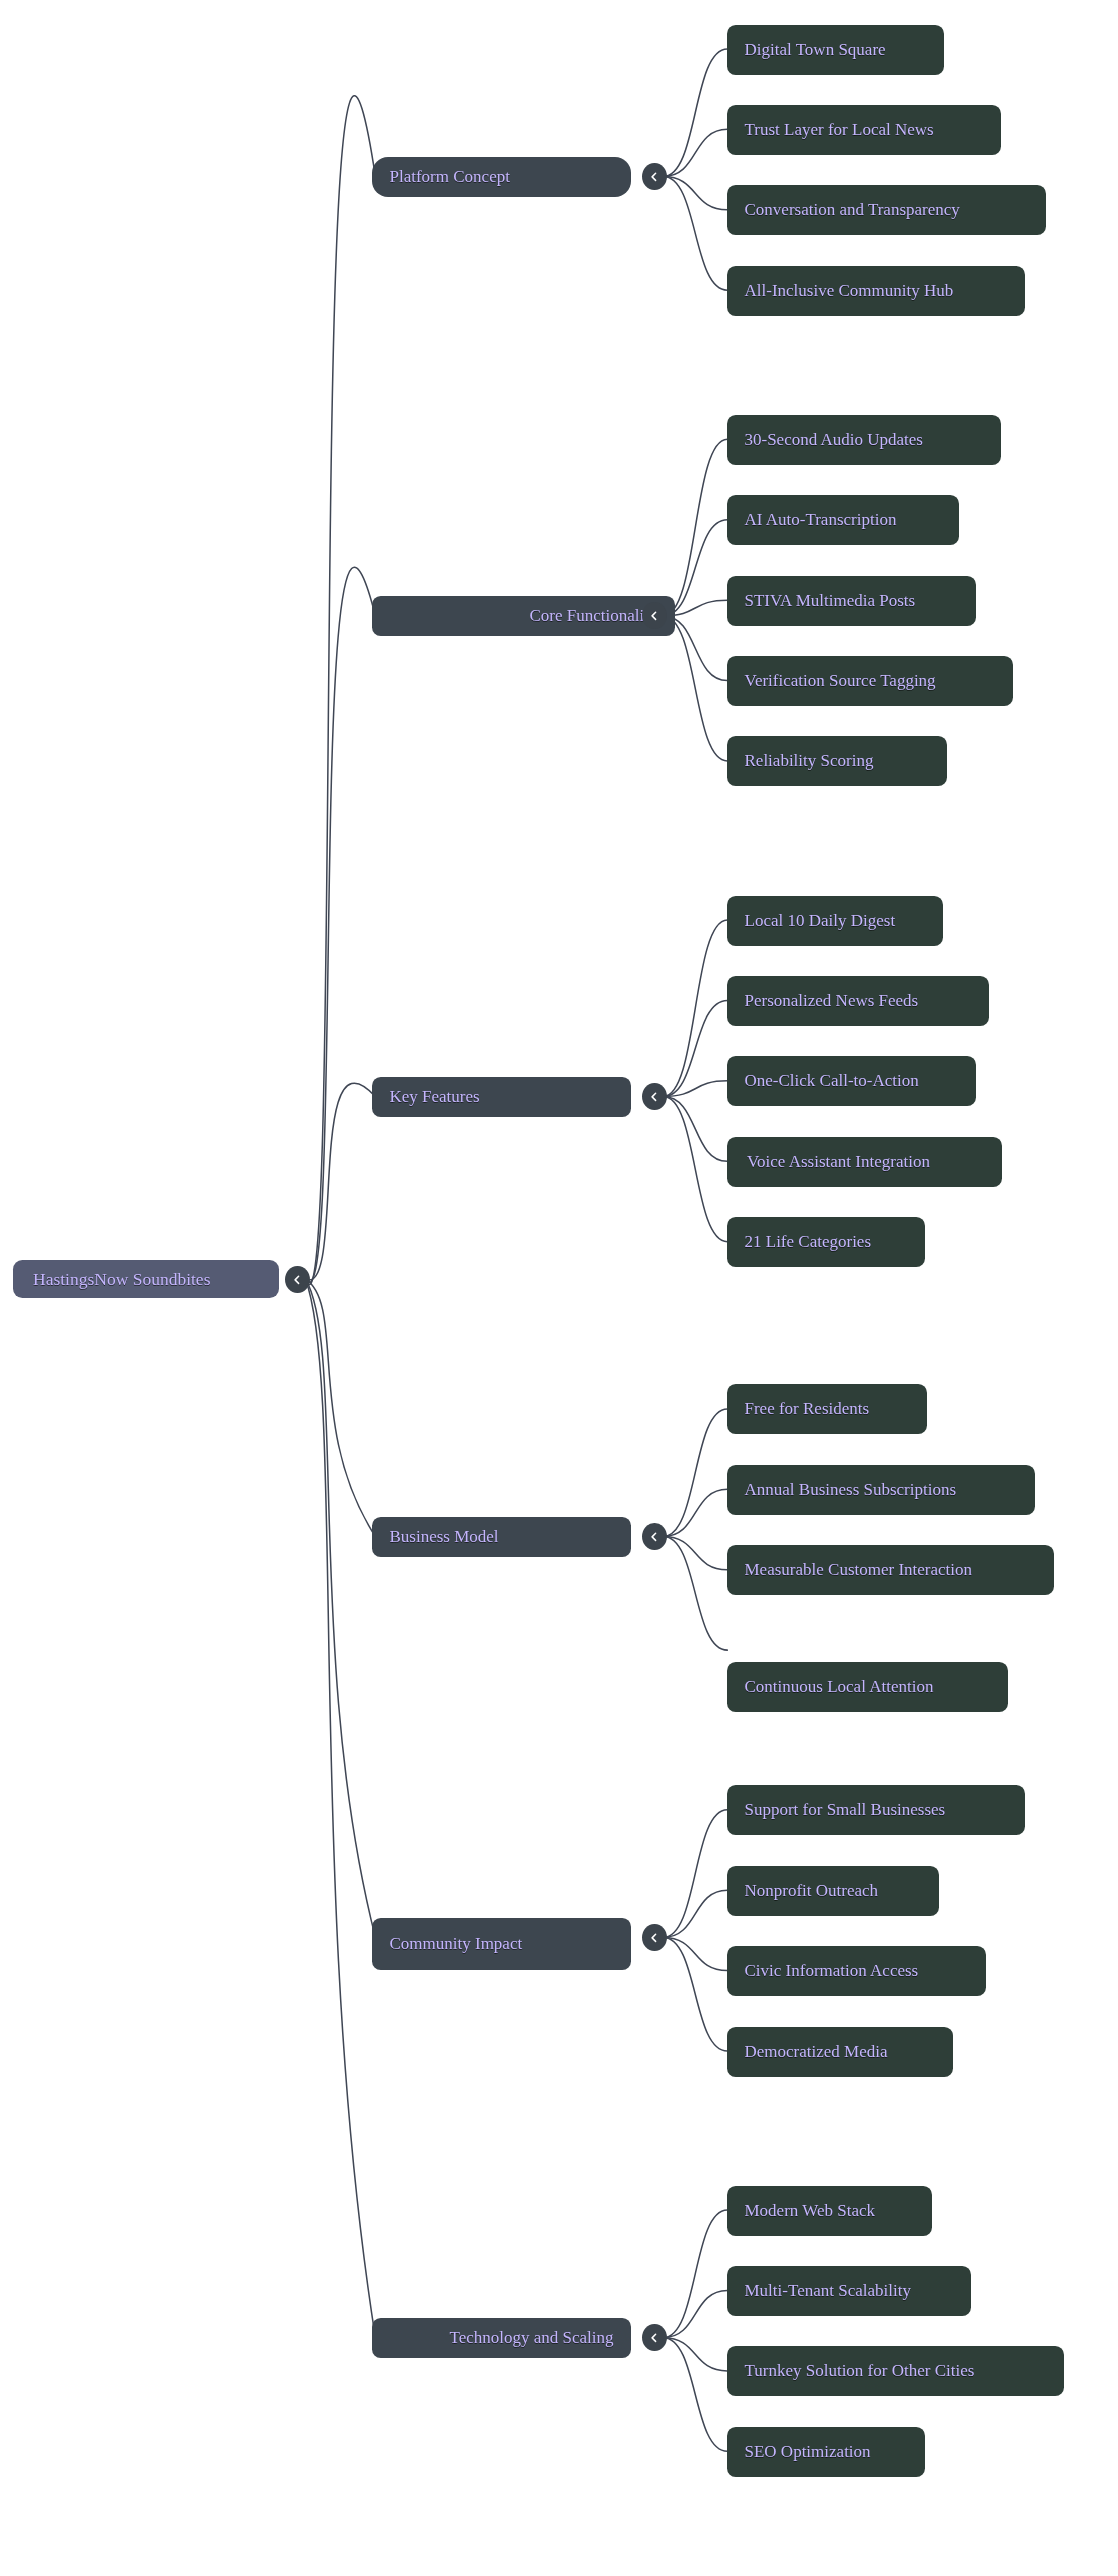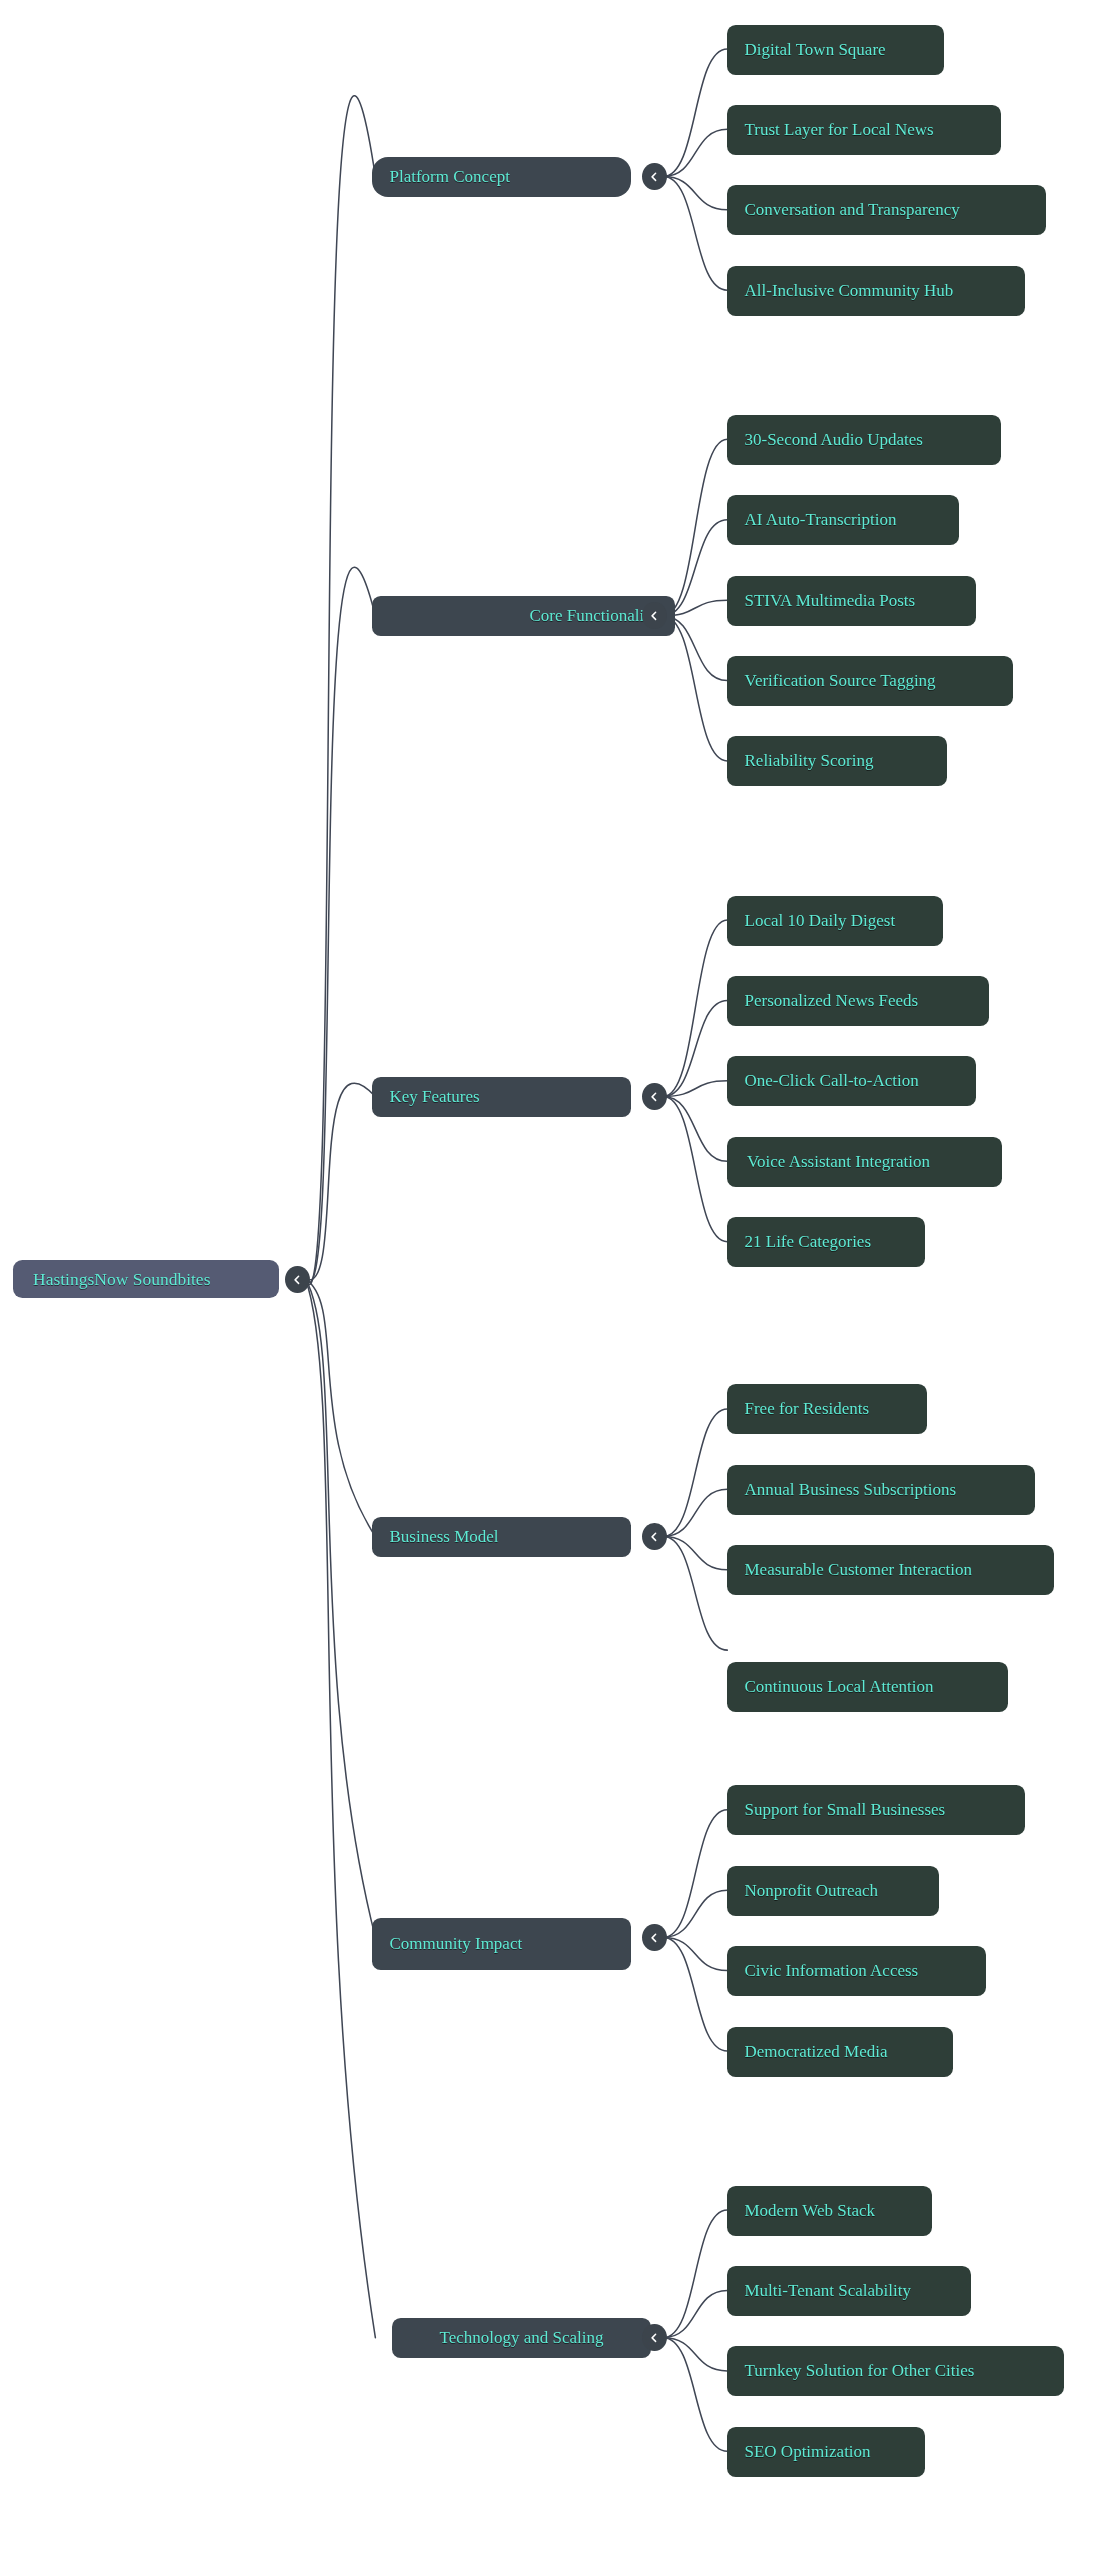--- a/index.html
+++ b/index.html
@@ -2,21 +2,21 @@
 <html style="font-size:9.3px"><head>
 <meta charset="utf-8">
 <title>HastingsNow Soundbites Mindmap</title>
 <style>
   html,body{margin:0;padding:0;background:#ffffff;}
   body{width:1119px;height:2576px;position:relative;overflow:hidden;
        font-family:"Liberation Serif","DejaVu Serif",serif;}
   #canvas{position:absolute;inset:0;width:1119px;height:2576px;}
   #edges{position:absolute;left:0;top:0;width:1119px;height:2576px;pointer-events:none;}
   .node{position:absolute;box-sizing:border-box;display:flex;align-items:center;
-        border-radius:8.2px;color:#5eead4;white-space:nowrap;
+        border-radius:8.2px;color:#c4b5fd;white-space:nowrap;
         text-shadow:0 0.6px 0.6px rgba(0,0,0,.55);}
   .node span{display:block;}
   .node-root{background:#555b73;height:38px;border-radius:9.3px;
              font-size:17.5px;padding:0 20px;}
   .node-branch{background:#3d464f;height:40px;border-radius:8.7px;
                font-size:17px;padding:0 17.5px;}
   .node-leaf{background:#2e3e38;height:50px;border-radius:8.7px;
              font-size:17px;padding:0 17.5px;}
   .toggle{position:absolute;width:24.5px;height:27px;border-radius:50%;
           background:#3c444c;display:flex;align-items:center;justify-content:center;}
@@ -180,21 +180,21 @@
       </div>
       <div class="node node-leaf" style="left: 727px; top: 1866px; width: 212px; height: 50px; background: rgb(46, 62, 56);">
         <span>Nonprofit Outreach</span>
       </div>
       <div class="node node-leaf" style="left: 727px; top: 1946px; width: 259px; height: 50px; background: rgb(46, 62, 56);">
         <span>Civic Information Access</span>
       </div>
       <div class="node node-leaf" style="left: 727px; top: 2027px; width: 226px; height: 50px; background: rgb(46, 62, 56);">
         <span>Democratized Media</span>
       </div>
-      <div class="node node-branch" style="left: 372px; top: 2318px; width: 259px; height: 40px; background: rgb(61, 70, 79); justify-content: center; margin-left: 20px;">
+      <div class="node node-branch" style="left: 372px; top: 2318px; width: 259px; height: 40px; background: rgb(61, 70, 79); justify-content: flex-end;">
         <span>Technology and Scaling</span>
       </div>
       <div class="toggle" style="left: 642px; top: 2324px;">
         <span>
           <svg width="11.7" height="11.7" viewBox="0 0 20 20">
             <path d="M13 4 L7 10 L13 16" fill="none" stroke="#ffffff" stroke-width="2.6" stroke-linecap="round" stroke-linejoin="round"></path>
           </svg>
         </span>
       </div>
       <div class="node node-leaf" style="left: 727px; top: 2186px; width: 205px; height: 50px; background: rgb(46, 62, 56);">

